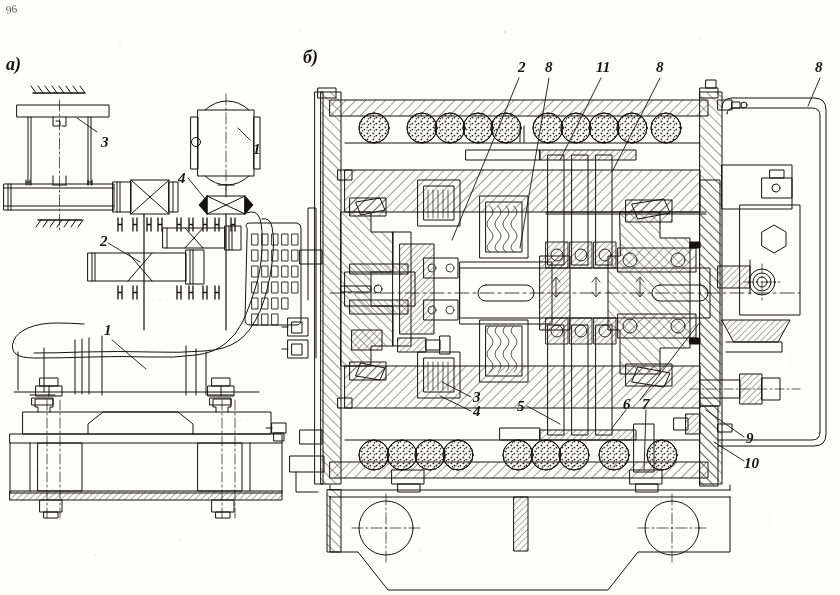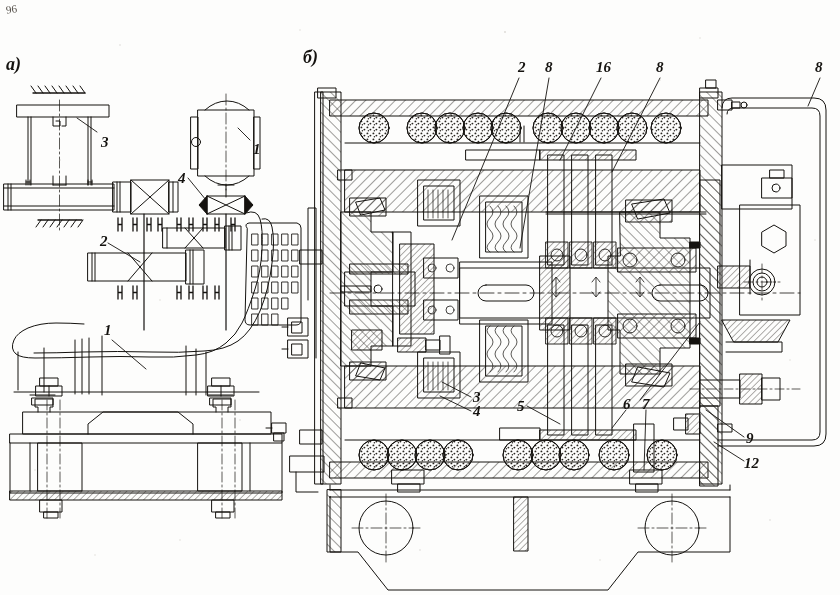--- a/index.html
+++ b/index.html
@@ -644,25 +644,25 @@
   <div class="lbl lbl-part" style="left:303px;top:48px;">б)</div>
 
   <div class="lbl lbl-num" style="left:253px;top:142px;">1</div>
   <div class="lbl lbl-num" style="left:100px;top:234px;">2</div>
   <div class="lbl lbl-num" style="left:101px;top:135px;">3</div>
   <div class="lbl lbl-num" style="left:178px;top:171px;">4</div>
   <div class="lbl lbl-num" style="left:104px;top:323px;">1</div>
 
   <div class="lbl lbl-num" style="left:518px;top:60px;">2</div>
   <div class="lbl lbl-num" style="left:545px;top:60px;">8</div>
-  <div class="lbl lbl-num" style="left:596px;top:60px;">16</div>
+  <div class="lbl lbl-num" style="left:596px;top:60px;">11</div>
   <div class="lbl lbl-num" style="left:656px;top:60px;">8</div>
   <div class="lbl lbl-num" style="left:815px;top:60px;">8</div>
 
   <div class="lbl lbl-num" style="left:473px;top:390px;">3</div>
   <div class="lbl lbl-num" style="left:473px;top:404px;">4</div>
   <div class="lbl lbl-num" style="left:517px;top:399px;">5</div>
   <div class="lbl lbl-num" style="left:623px;top:397px;">6</div>
   <div class="lbl lbl-num" style="left:642px;top:397px;">7</div>
   <div class="lbl lbl-num" style="left:746px;top:431px;">9</div>
-  <div class="lbl lbl-num" style="left:744px;top:456px;">12</div>
+  <div class="lbl lbl-num" style="left:744px;top:456px;">10</div>
 
 </div>
 
 </body></html>

